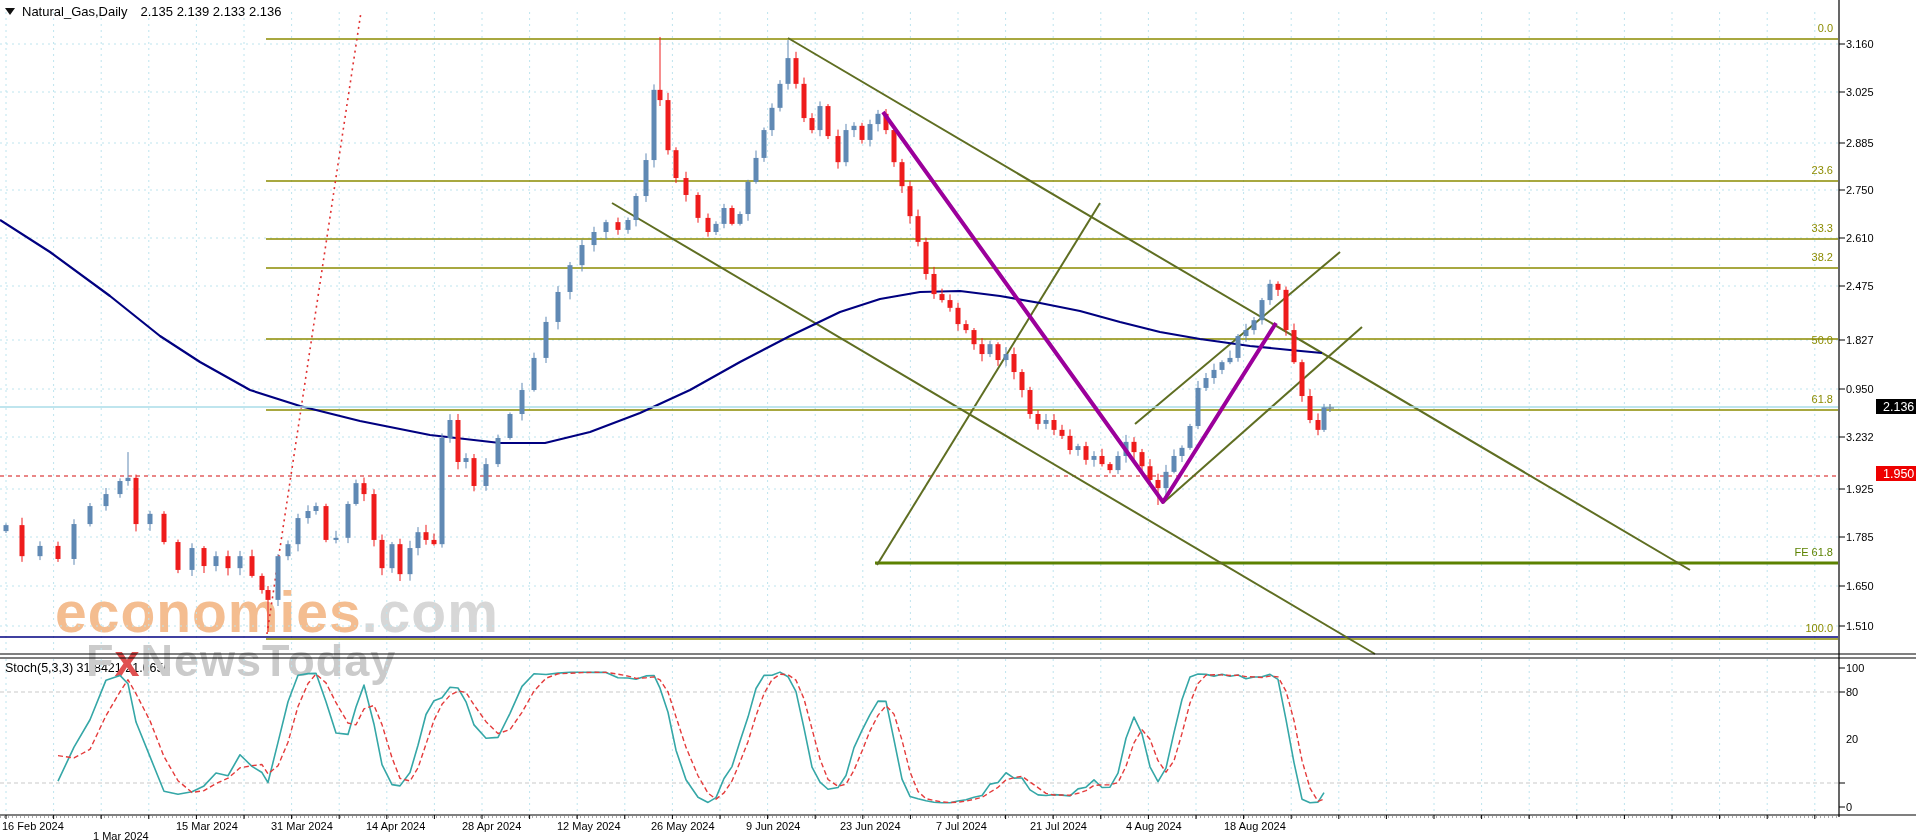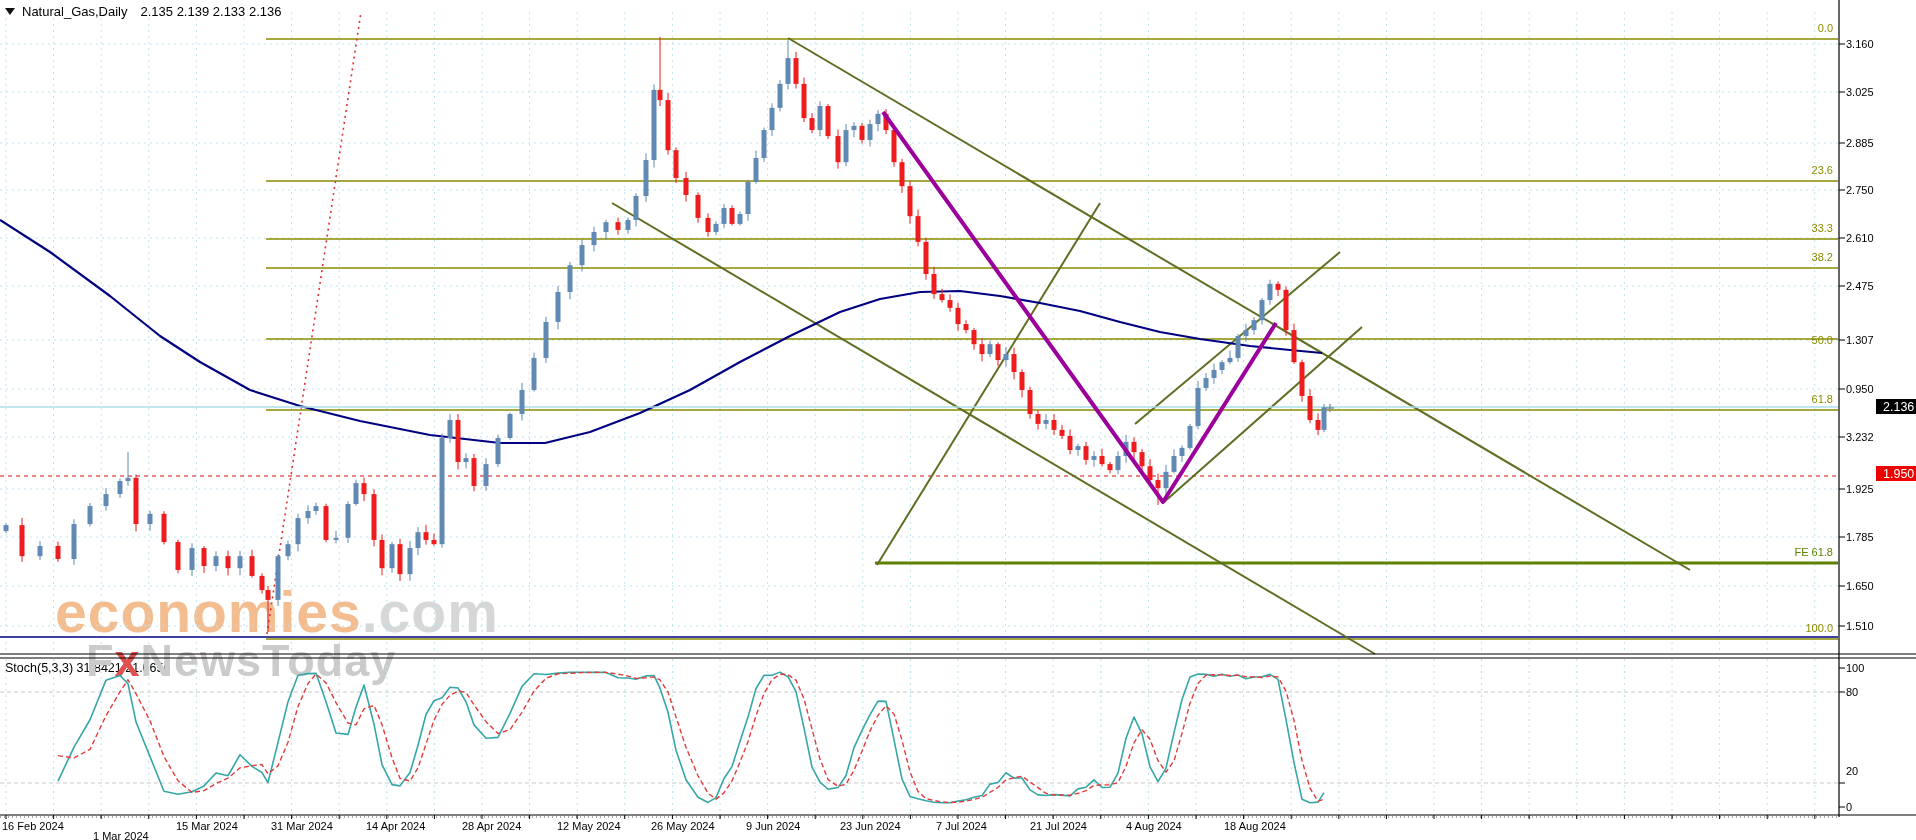--- a/index.html
+++ b/index.html
@@ -511,21 +511,21 @@
     <span>Stoch(5,3,3)</span> <span>31.8421 21.0656</span>
   </div>
 
   <div id="price-axis">
       <span class="lbl price-label" style="top: 37px;">3.160</span>
       <span class="lbl price-label" style="top: 85px;">3.025</span>
       <span class="lbl price-label" style="top: 136px;">2.885</span>
       <span class="lbl price-label" style="top: 183px;">2.750</span>
       <span class="lbl price-label" style="top: 231px;">2.610</span>
       <span class="lbl price-label" style="top: 279px;">2.475</span>
-      <span class="lbl price-label" style="top: 333px;">1.307</span>
+      <span class="lbl price-label" style="top: 333px;">1.827</span>
       <span class="lbl price-label" style="top: 382px;">0.950</span>
       <span class="lbl price-label" style="top: 430px;">3.232</span>
       <span class="lbl price-label" style="top: 482px;">1.925</span>
       <span class="lbl price-label" style="top: 530px;">1.785</span>
       <span class="lbl price-label" style="top: 579px;">1.650</span>
       <span class="lbl price-label" style="top: 619px;">1.510</span>
     </div>
   <div id="date-axis">
       <span class="lbl date-label" style="left: 2px;">16 Feb 2024</span>
       <span class="lbl date-label" style="left: 93px; margin-top: 10px;">1 Mar 2024</span>
@@ -548,19 +548,19 @@
       <span class="fib-label" style="top: 222px;">33.3</span>
       <span class="fib-label" style="top: 251px;">38.2</span>
       <span class="fib-label" style="top: 322px; margin-top: 12px;">50.0</span>
       <span class="fib-label" style="top: 393px;">61.8</span>
       <span class="fib-label" style="top: 622px;">100.0</span>
       <span class="fib-label fe-label" style="top: 546px;">FE 61.8</span>
     </div>
   <div id="stoch-scale">
       <span class="lbl stoch-scale-label" style="top: 661px;">100</span>
       <span class="lbl stoch-scale-label" style="top: 685px;">80</span>
-      <span class="lbl stoch-scale-label" style="top: 764px;">20</span>
+      <span class="lbl stoch-scale-label" style="top: 732px;">20</span>
       <span class="lbl stoch-scale-label" style="top: 800px;">0</span>
     </div>
 
   <div class="badge" id="badge-current" style="top: 399px; background: rgb(0, 0, 0);">2.136</div>
   <div class="badge" id="badge-order" style="top: 466px; background: rgb(238, 0, 0);">1.950</div>
 </div>
 
 </body></html>

